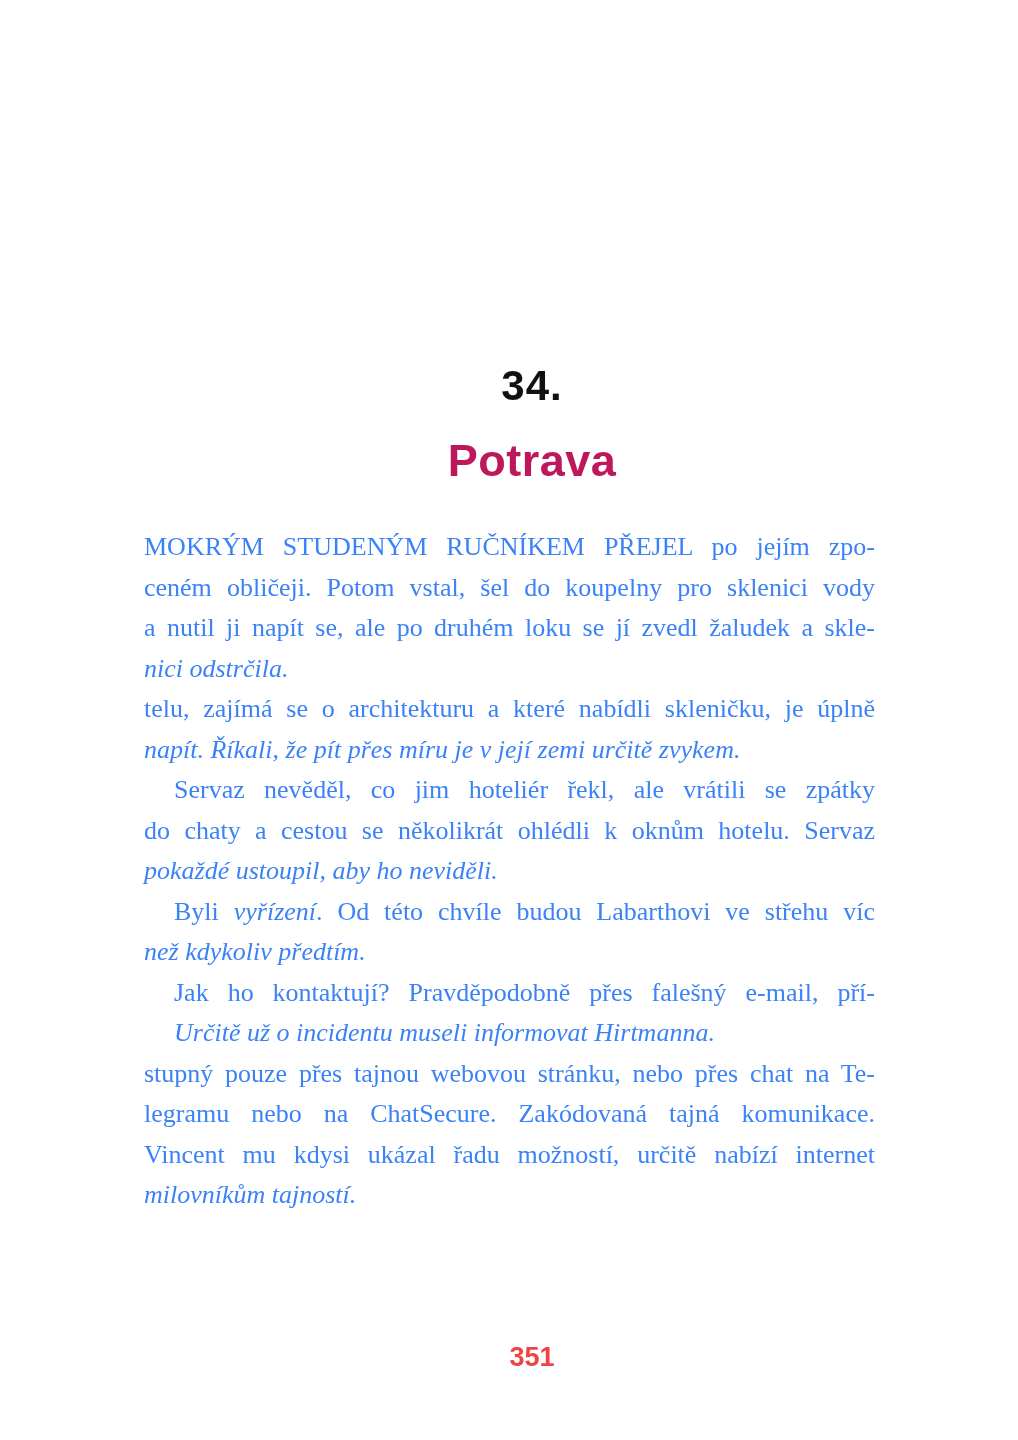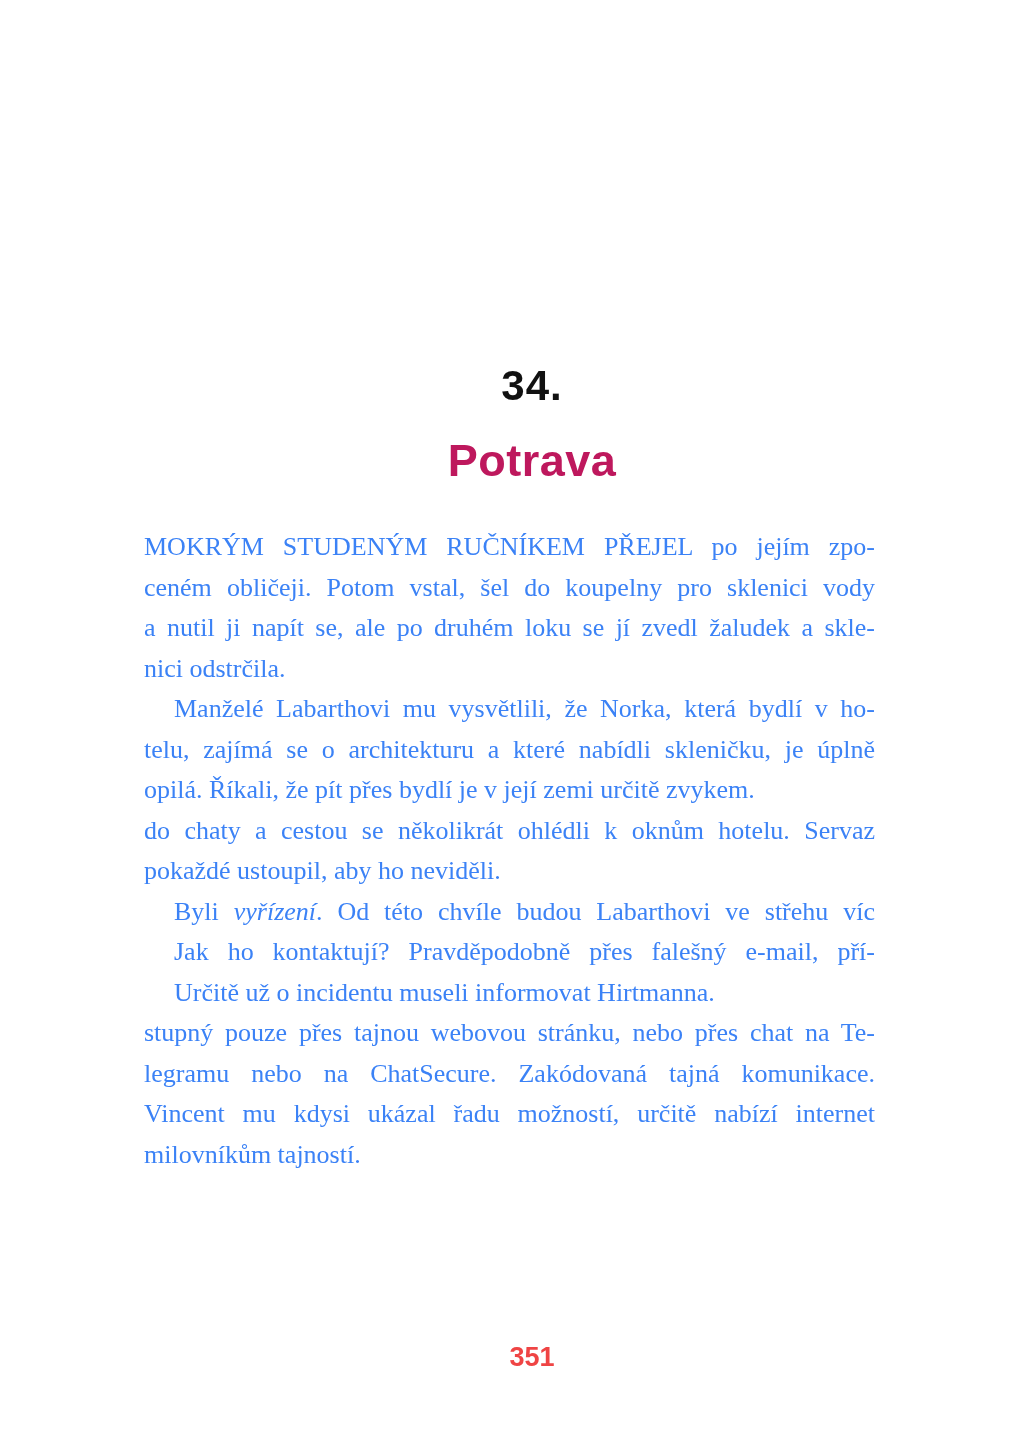--- a/index.html
+++ b/index.html
@@ -53,20 +53,21 @@
     color: #3b82f6;
   }
   .line {
     text-align: justify;
     text-align-last: justify;
     white-space: normal;
   }
   .line.no-justify {
     text-align: left;
     text-align-last: left;
+    font-style: italic;
   }
   .line.indent {
     text-indent: 30px;
   }
   .page-number {
     position: absolute;
     top: 1344px;
     left: 0;
     width: 100%;
     text-align: center;
@@ -81,26 +82,27 @@
 <body>
 
 <div class="page">
   <div class="chapter-number">34.</div>
   <div class="chapter-title">Potrava</div>
   <div class="body-text">
       <div class="line"><span>MOKRÝM STUDENÝM RUČNÍKEM PŘEJEL po jejím zpo-</span></div>
       <div class="line"><span>ceném obličeji. Potom vstal, šel do koupelny pro sklenici vody</span></div>
       <div class="line"><span>a nutil ji napít se, ale po druhém loku se jí zvedl žaludek a skle-</span></div>
       <div class="line no-justify"><span>nici odstrčila.</span></div>
-      <div class="line indent"><span>Manželé Labarthovi mu vysvětlili, že Norka, která bydlí v ho-</span></div>
       <div class="line"><span>telu, zajímá se o architekturu a které nabídli skleničku, je úplně</span></div>
-      <div class="line no-justify"><span>opilá. Říkali, že pít přes bydlí je v její zemi určitě zvykem.</span></div>
+      <div class="line no-justify"><span>napít. Říkali, že pít přes míru je v její zemi určitě zvykem.</span></div>
+      <div class="line indent"><span>Servaz nevěděl, co jim hoteliér řekl, ale vrátili se zpátky</span></div>
       <div class="line"><span>do chaty a cestou se několikrát ohlédli k oknům hotelu. Servaz</span></div>
       <div class="line no-justify"><span>pokaždé ustoupil, aby ho neviděli.</span></div>
       <div class="line indent"><span>Byli </span><i>vyřízení</i><span>. Od této chvíle budou Labarthovi ve střehu víc</span></div>
+      <div class="line no-justify"><span>než kdykoliv předtím.</span></div>
       <div class="line indent"><span>Jak ho kontaktují? Pravděpodobně přes falešný e-mail, pří-</span></div>
       <div class="line indent no-justify"><span>Určitě už o incidentu museli informovat Hirtmanna.</span></div>
       <div class="line"><span>stupný pouze přes tajnou webovou stránku, nebo přes chat na Te-</span></div>
       <div class="line"><span>legramu nebo na ChatSecure. Zakódovaná tajná komunikace.</span></div>
       <div class="line"><span>Vincent mu kdysi ukázal řadu možností, určitě nabízí internet</span></div>
       <div class="line no-justify"><span>milovníkům tajností.</span></div>
     </div>
   <div class="page-number">351</div>
 </div>
 

